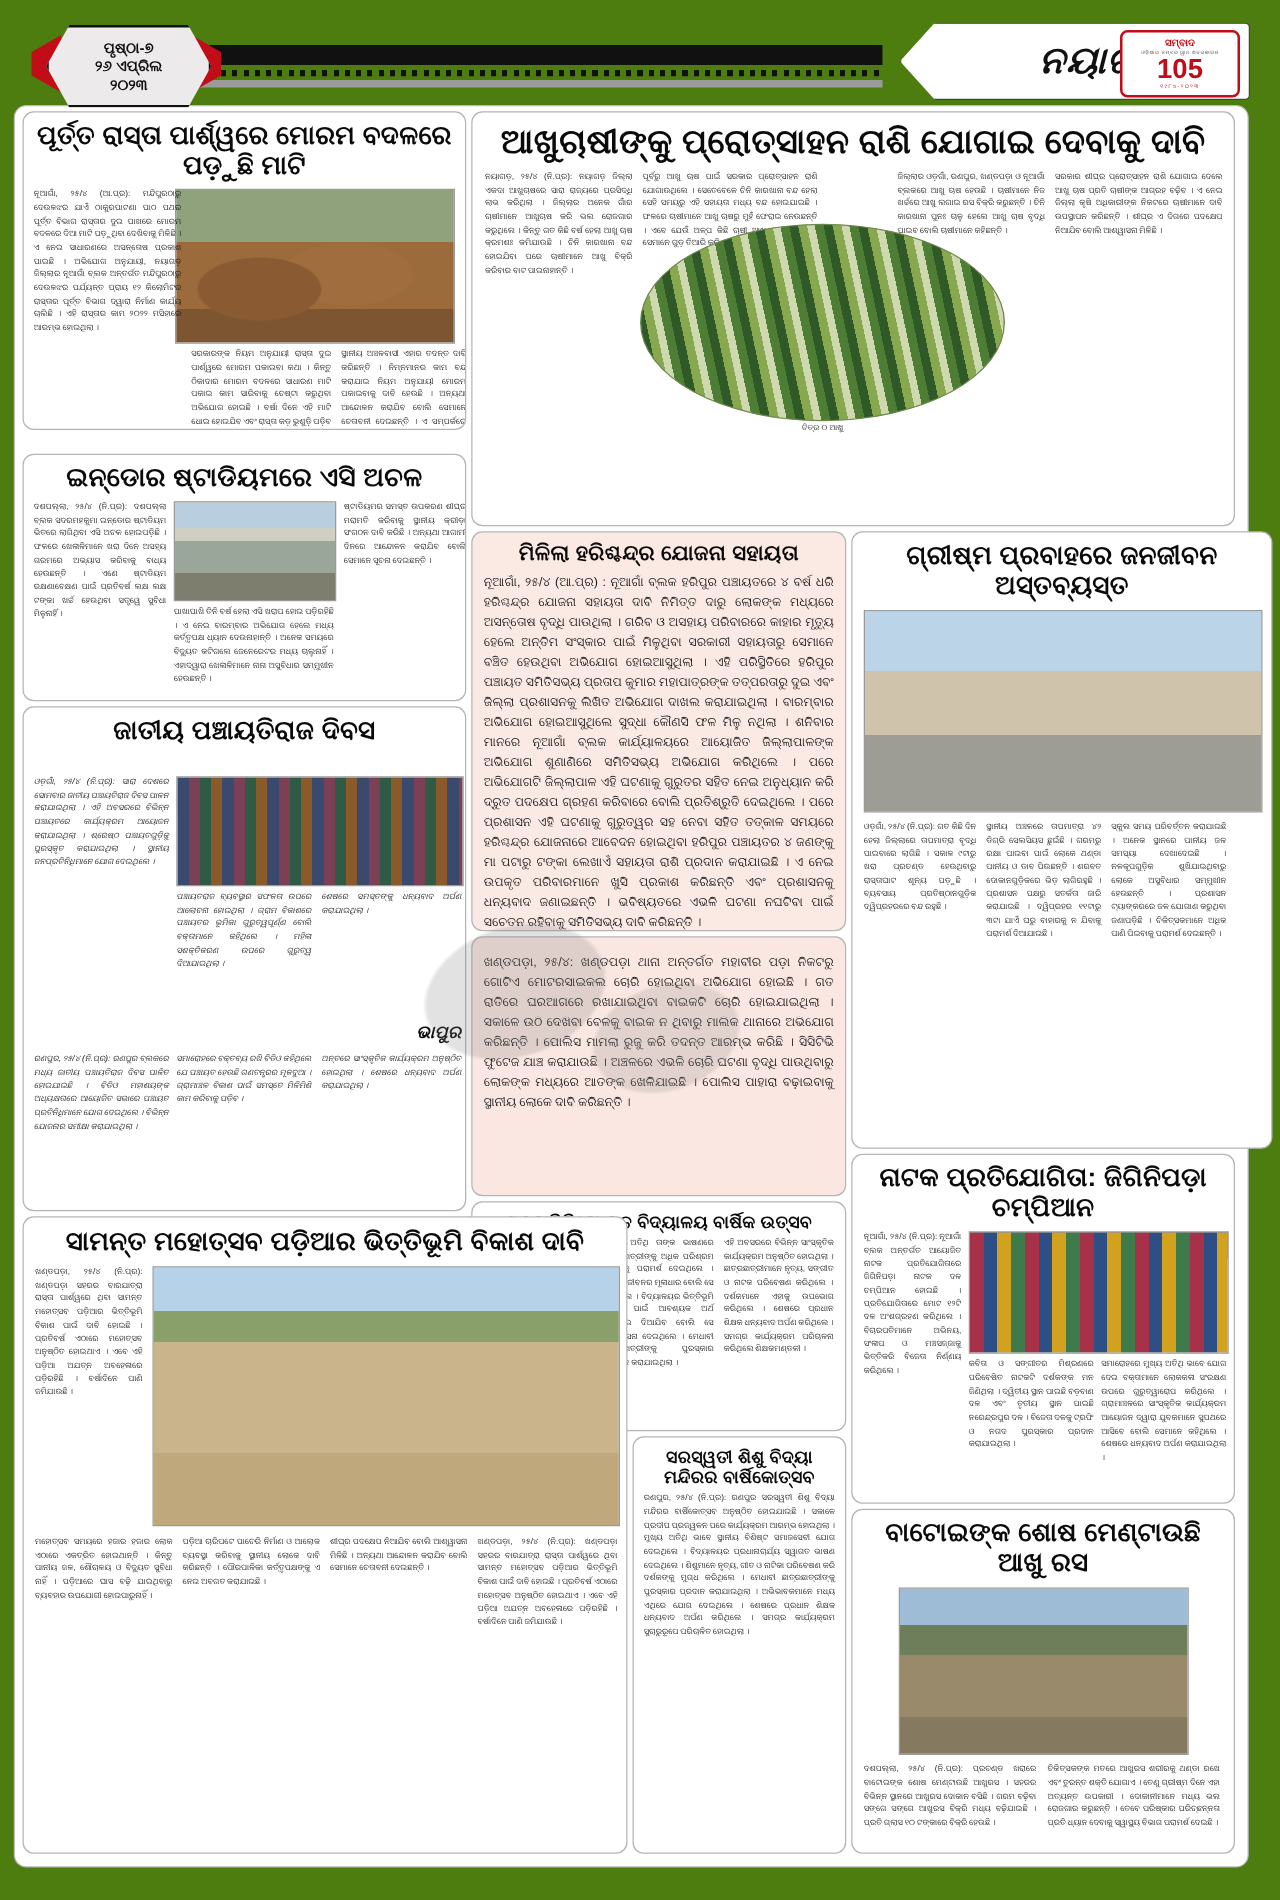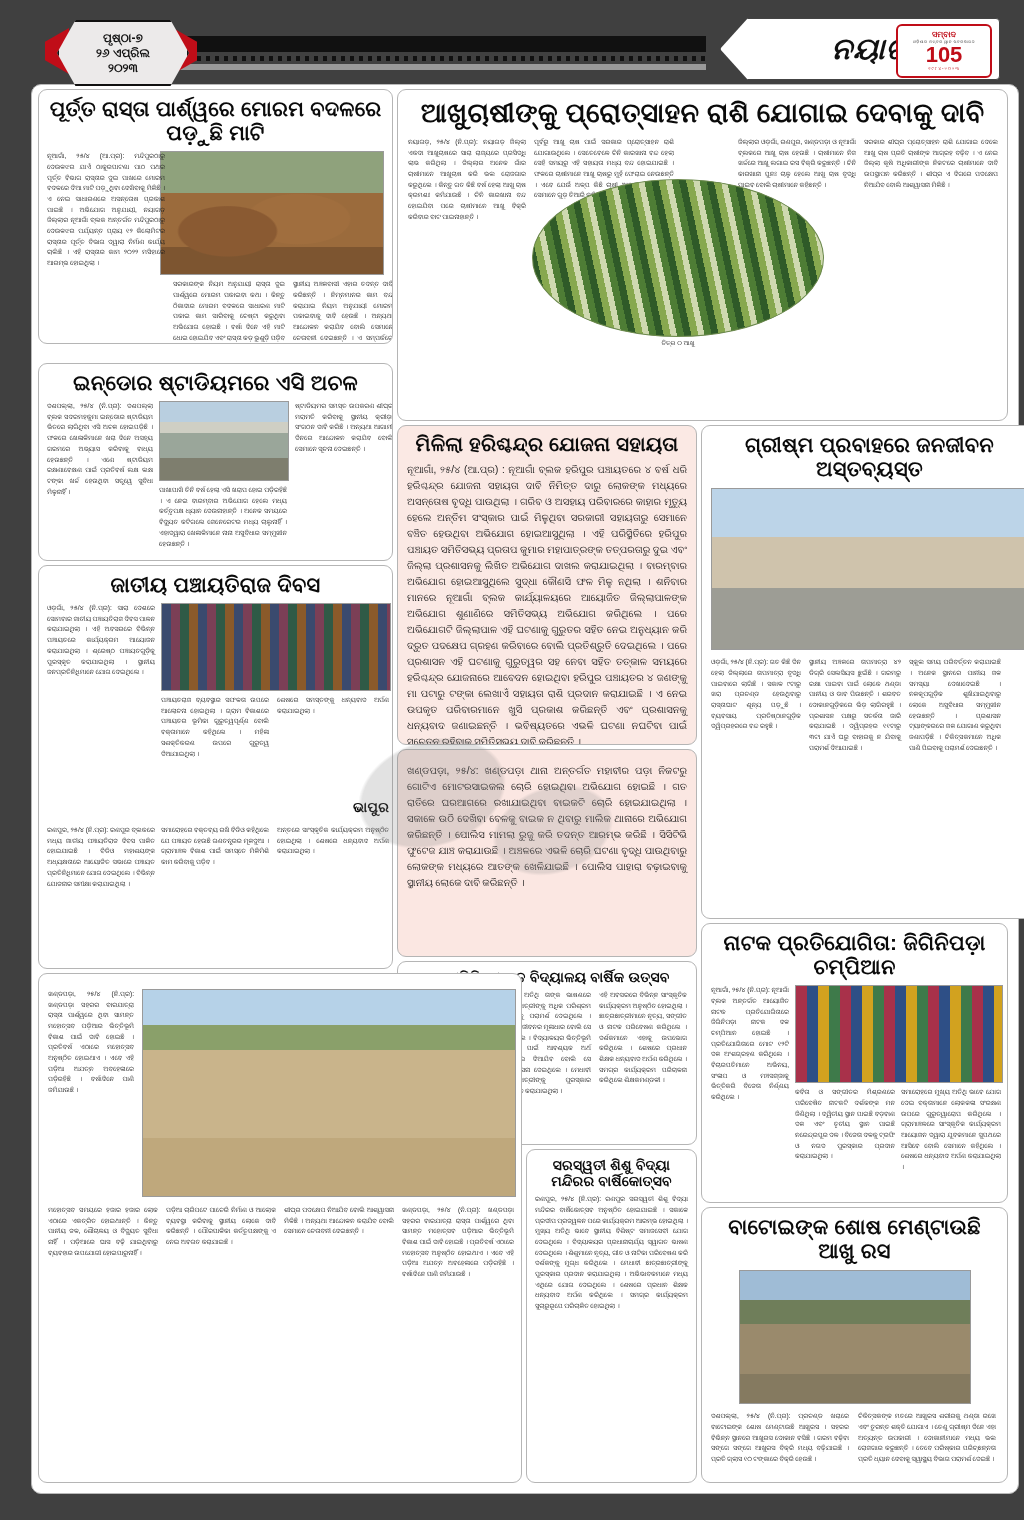--- a/index.html
+++ b/index.html
@@ -6,23 +6,23 @@
   html,body{margin:0;padding:0;}
   body{
     width:1024px;height:1520px;
     background:#d8d8d8;
     font-family:"Liberation Sans", sans-serif;
     overflow:hidden;
   }
   .page{
     position:relative;
     width:1024px;height:1520px;
-    background:#404040;
+    background:#4d7c0f;
     box-sizing:border-box;
-    padding:14px 18px 18px 31px;
+    padding:14px 18px 18px 11px;
   }
   
   .masthead{
     position:relative;height:70px;
   }
   .date-badge{
     position:absolute;left:26px;top:6px;
     width:128px;height:62px;
     background:#eceaea;
     border:2px solid #111;
@@ -77,21 +77,21 @@
     position:absolute;
     border:1px solid #b5b5b5;border-radius:9px;
     box-sizing:border-box;background:#fff;overflow:hidden;
   }
   .hl{
     text-align:center;font-weight:bold;color:#0a0a0a;
     line-height:1.15;letter-spacing:.2px;
   }
   .hl.h1{font-size:27px;}
   .hl.h2{font-size:21px;}
-  .hl.h3{font-size:20px;}
+  .hl.h3{font-size:17px;}
   .hl.h4{font-size:14px;}
   .bt{
     font-size:6.6px;line-height:1.62;color:#1a1a1a;text-align:justify;
     word-spacing:-0.4px;
   }
   .bt.b7{font-size:10px;line-height:1.6;}
   .ph{
     background:#cfcfcf;border:1px solid #9a9a9a;overflow:hidden;position:relative;
   }
   
@@ -231,21 +231,21 @@
             <div class="bt">ସ୍ଥାନୀୟ ଅଞ୍ଚଳରେ ତାପମାତ୍ରା ୪୨ ଡିଗ୍ରି ସେଲସିୟସ ଛୁଇଁଛି । ଗରମରୁ ରକ୍ଷା ପାଇବା ପାଇଁ ଲୋକେ ଥଣ୍ଡା ପାନୀୟ ଓ ଡାବ ପିଉଛନ୍ତି । ଶରବତ ଦୋକାନଗୁଡ଼ିକରେ ଭିଡ଼ ଲାଗିରହୁଛି । ପ୍ରଶାସନ ପକ୍ଷରୁ ସତର୍କତା ଜାରି କରାଯାଇଛି । ଦ୍ୱିପ୍ରହର ୧୧ଟାରୁ ୩ଟା ଯାଏଁ ଘରୁ ବାହାରକୁ ନ ଯିବାକୁ ପରାମର୍ଶ ଦିଆଯାଇଛି ।</div>
           </div>
         <div style="width:92px;">
             <div class="bt">ସ୍କୁଲ ସମୟ ପରିବର୍ତ୍ତନ କରାଯାଇଛି । ଅନେକ ସ୍ଥାନରେ ପାନୀୟ ଜଳ ସମସ୍ୟା ଦେଖାଦେଇଛି । ନଳକୂପଗୁଡ଼ିକ ଶୁଖିଯାଇଥିବାରୁ ଲୋକେ ଅସୁବିଧାର ସମ୍ମୁଖୀନ ହେଉଛନ୍ତି । ପ୍ରଶାସନ ଟ୍ୟାଙ୍କରରେ ଜଳ ଯୋଗାଣ କରୁଥିବା ଜଣାପଡ଼ିଛି । ଚିକିତ୍ସକମାନେ ଅଧିକ ପାଣି ପିଇବାକୁ ପରାମର୍ଶ ଦେଇଛନ୍ତି ।</div>
           </div>
       </div>
     </div>
 
     <div class="box" style="left:6px;top:480px;width:355px;height:404px;padding:7px 8px;">
       <div class="hl h2">ଜାତୀୟ ପଞ୍ଚାୟତିରାଜ ଦିବସ</div>
-      <div style="position:relative;margin-top:6px;height:356px;">
+      <div style="position:relative;margin-top:24px;height:356px;font-style:italic;">
         <div class="ph group" style="position:absolute;left:114px;top:0;width:228px;height:86px;"></div>
         <div style="position:absolute;left:0;top:0;width:108px;">
           <div class="bt">ଓଡ଼ଗାଁ, ୨୫/୪ (ନି.ପ୍ର): ସାରା ଦେଶରେ ସୋମବାର ଜାତୀୟ ପଞ୍ଚାୟତିରାଜ ଦିବସ ପାଳନ କରାଯାଇଥିଲା । ଏହି ଅବସରରେ ବିଭିନ୍ନ ପଞ୍ଚାୟତରେ କାର୍ଯ୍ୟକ୍ରମ ଆୟୋଜନ କରାଯାଇଥିଲା । ଶ୍ରେଷ୍ଠ ପଞ୍ଚାୟତଗୁଡ଼ିକୁ ପୁରସ୍କୃତ କରାଯାଇଥିଲା । ସ୍ଥାନୀୟ ଜନପ୍ରତିନିଧିମାନେ ଯୋଗ ଦେଇଥିଲେ ।</div>
         </div>
         <div style="position:absolute;left:114px;top:92px;width:108px;">
           <div class="bt">ପଞ୍ଚାୟତରାଜ ବ୍ୟବସ୍ଥାର ସଫଳତା ଉପରେ ଆଲୋଚନା ହୋଇଥିଲା । ଗ୍ରାମ ବିକାଶରେ ପଞ୍ଚାୟତର ଭୂମିକା ଗୁରୁତ୍ୱପୂର୍ଣ୍ଣ ବୋଲି ବକ୍ତାମାନେ କହିଥିଲେ । ମହିଳା ସଶକ୍ତିକରଣ ଉପରେ ଗୁରୁତ୍ୱ ଦିଆଯାଇଥିଲା ।</div>
         </div>
         <div style="position:absolute;left:230px;top:92px;width:112px;">
           <div class="bt">ଶେଷରେ ସମସ୍ତଙ୍କୁ ଧନ୍ୟବାଦ ଅର୍ପଣ କରାଯାଇଥିଲା ।</div>
         </div>
@@ -291,20 +291,21 @@
         <div style="position:absolute;left:84px;top:102px;width:100px;">
           <div class="bt">କବିତା ଓ ସଙ୍ଗୀତର ମିଶ୍ରଣରେ ପରିବେଷିତ ନାଟକଟି ଦର୍ଶକଙ୍କ ମନ ଜିଣିଥିଲା । ଦ୍ୱିତୀୟ ସ୍ଥାନ ପାଇଛି ବଡ଼ବାଣ ଦଳ ଏବଂ ତୃତୀୟ ସ୍ଥାନ ପାଇଛି ନରେନ୍ଦ୍ରପୁର ଦଳ । ବିଜେତା ଦଳକୁ ଟ୍ରଫି ଓ ନଗଦ ପୁରସ୍କାର ପ୍ରଦାନ କରାଯାଇଥିଲା ।</div>
         </div>
         <div style="position:absolute;left:190px;top:102px;width:100px;">
           <div class="bt">ସମାରୋହରେ ମୁଖ୍ୟ ଅତିଥି ଭାବେ ଯୋଗ ଦେଇ ବକ୍ତାମାନେ ଲୋକକଳା ସଂରକ୍ଷଣ ଉପରେ ଗୁରୁତ୍ୱାରୋପ କରିଥିଲେ । ଗ୍ରାମାଞ୍ଚଳରେ ସାଂସ୍କୃତିକ କାର୍ଯ୍ୟକ୍ରମ ଆୟୋଜନ ଦ୍ୱାରା ଯୁବକମାନେ ସୁପଥରେ ଆସିବେ ବୋଲି ସେମାନେ କହିଥିଲେ । ଶେଷରେ ଧନ୍ୟବାଦ ଅର୍ପଣ କରାଯାଇଥିଲା ।</div>
         </div>
       </div>
     </div>
 
     <div class="box" style="left:6px;top:888px;width:484px;height:510px;padding:8px 9px;">
+      <div class="hl h2">ସାମନ୍ତ ମହୋତ୍ସବ ପଡ଼ିଆର ଭିତ୍ତିଭୂମି ବିକାଶ ଦାବି</div>
       <div style="position:relative;margin-top:7px;height:460px;">
         <div class="ph field" style="position:absolute;left:94px;top:0;width:372px;height:206px;"></div>
         <div style="position:absolute;left:0;top:0;width:86px;">
           <div class="bt">ଖଣ୍ଡପଡ଼ା, ୨୫/୪ (ନି.ପ୍ର): ଖଣ୍ଡପଡ଼ା ସହରର ବାରଯାତ୍ରା ରାସ୍ତା ପାର୍ଶ୍ୱରେ ଥିବା ସାମନ୍ତ ମହୋତ୍ସବ ପଡ଼ିଆର ଭିତ୍ତିଭୂମି ବିକାଶ ପାଇଁ ଦାବି ହୋଇଛି । ପ୍ରତିବର୍ଷ ଏଠାରେ ମହୋତ୍ସବ ଅନୁଷ୍ଠିତ ହୋଇଥାଏ । ଏବେ ଏହି ପଡ଼ିଆ ଅଯତ୍ନ ଅବହେଳାରେ ପଡ଼ିରହିଛି । ବର୍ଷାଦିନେ ପାଣି ଜମିଯାଉଛି ।</div>
         </div>
         <div style="position:absolute;left:0;top:216px;width:110px;">
           <div class="bt">ମହୋତ୍ସବ ସମୟରେ ହଜାର ହଜାର ଲୋକ ଏଠାରେ ଏକତ୍ରିତ ହୋଇଥାନ୍ତି । କିନ୍ତୁ ପାନୀୟ ଜଳ, ଶୌଚାଳୟ ଓ ବିଦ୍ୟୁତ ସୁବିଧା ନାହିଁ । ପଡ଼ିଆରେ ଘାସ ବଢ଼ି ଯାଇଥିବାରୁ ବ୍ୟବହାର ଉପଯୋଗୀ ହୋଇପାରୁନାହିଁ ।</div>
         </div>
         <div style="position:absolute;left:118px;top:216px;width:110px;">
           <div class="bt">ପଡ଼ିଆ ଚାରିପଟେ ପାଚେରି ନିର୍ମାଣ ଓ ଆଲୋକ ବ୍ୟବସ୍ଥା କରିବାକୁ ସ୍ଥାନୀୟ ଲୋକେ ଦାବି କରିଛନ୍ତି । ପୌରପାଳିକା କର୍ତ୍ତୃପକ୍ଷଙ୍କୁ ଏ ନେଇ ଅବଗତ କରାଯାଇଛି ।</div>

